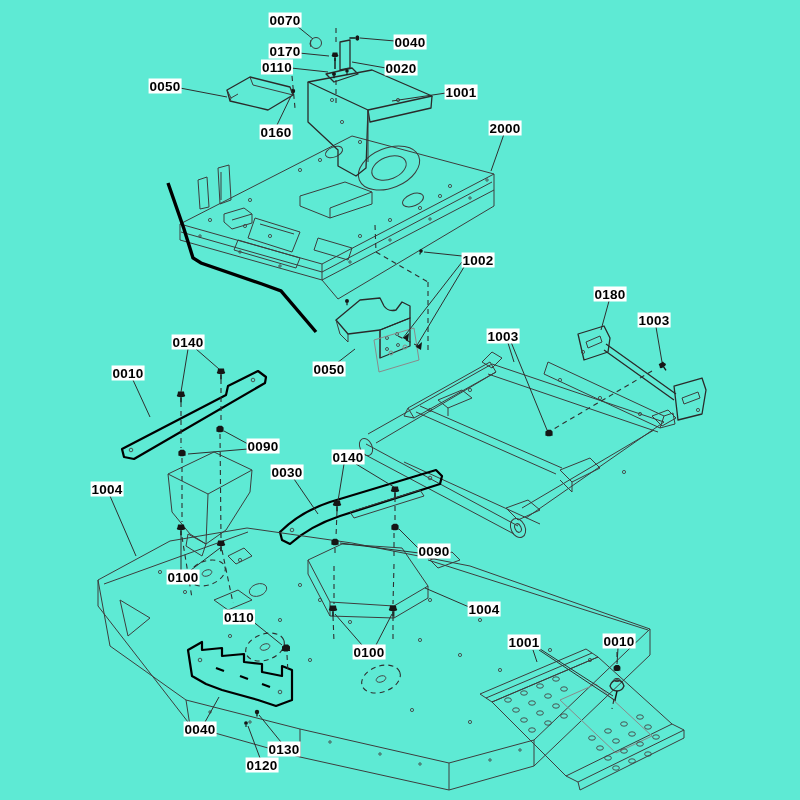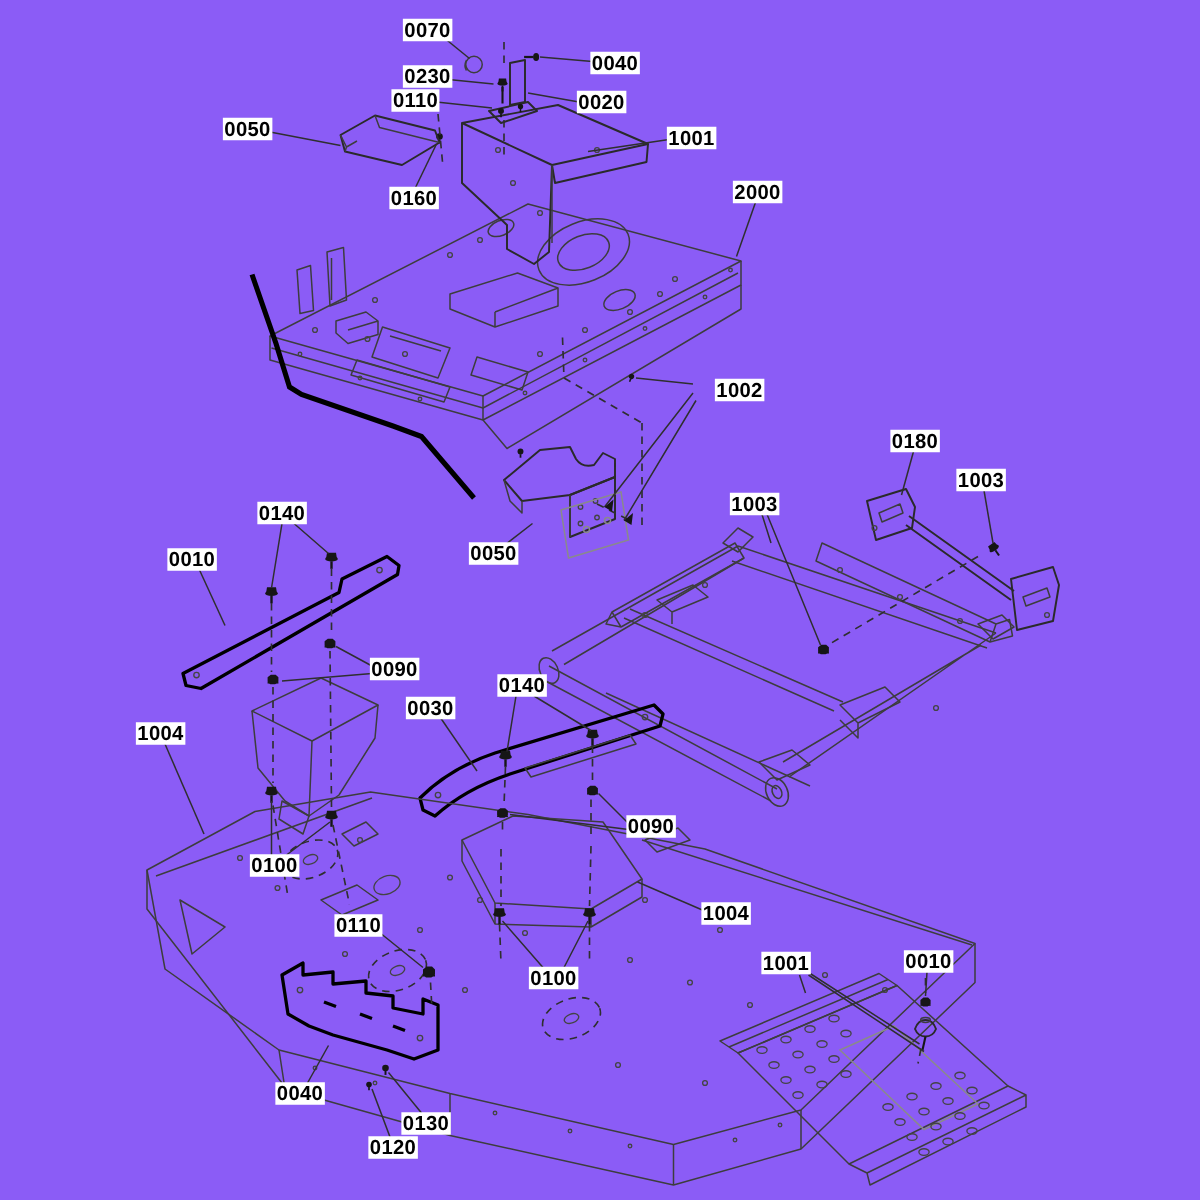--- a/index.html
+++ b/index.html
@@ -1,17 +1,17 @@
 <!DOCTYPE html>
 <html><head>
 <meta charset="utf-8">
 <style>
   html,body{margin:0;padding:0;background:#fff;}
   #canvas{
-    position:relative;width:800px;height:800px;background:#8b5cf6;overflow:hidden;
+    position:relative;width:800px;height:800px;background:#5eead4;overflow:hidden;
     font-family:"Liberation Sans", sans-serif;
   }
   #art{position:absolute;left:0;top:0;}
   .plabel{
     position:absolute;transform:translate(-50%,-50%);
     font:700 13.5px "Liberation Sans", sans-serif;color:#000;
     white-space:nowrap;letter-spacing:0.2px;background:#fff;padding:0 1px;
   }
   svg .thin{stroke:#3d3d3d;stroke-width:1;fill:none;stroke-linejoin:round;}
   svg .med{stroke:#2a2a2a;stroke-width:1.3;fill:none;stroke-linejoin:round;}
@@ -387,28 +387,28 @@
     <path d="M205,722 L219,697"></path>
     <path d="M281,742 L259,715"></path>
     <path d="M260,758 L248,726"></path>
     <polygon class="ink" points="403,338 409,333 408,341"></polygon>
     <polygon class="ink" points="416,347 422,342 421,350"></polygon>
   </g>
 </svg>
 
 <div class="plabel" style="left:285px;top:20px">0070</div>
 <div class="plabel" style="left:410px;top:42px">0040</div>
-<div class="plabel" style="left:285px;top:51px">0230</div>
+<div class="plabel" style="left:285px;top:51px">0170</div>
 <div class="plabel" style="left:277px;top:67px">0110</div>
 <div class="plabel" style="left:401px;top:68px">0020</div>
 <div class="plabel" style="left:165px;top:86px">0050</div>
 <div class="plabel" style="left:461px;top:92px">1001</div>
 <div class="plabel" style="left:505px;top:128px">2000</div>
 <div class="plabel" style="left:276px;top:132px">0160</div>
-<div class="plabel" style="left:493px;top:260px">1002</div>
+<div class="plabel" style="left:478px;top:260px">1002</div>
 <div class="plabel" style="left:610px;top:294px">0180</div>
 <div class="plabel" style="left:654px;top:320px">1003</div>
 <div class="plabel" style="left:503px;top:336px">1003</div>
 <div class="plabel" style="left:188px;top:342px">0140</div>
 <div class="plabel" style="left:329px;top:369px">0050</div>
 <div class="plabel" style="left:128px;top:373px">0010</div>
 <div class="plabel" style="left:263px;top:446px">0090</div>
 <div class="plabel" style="left:348px;top:457px">0140</div>
 <div class="plabel" style="left:287px;top:472px">0030</div>
 <div class="plabel" style="left:107px;top:489px">1004</div>

